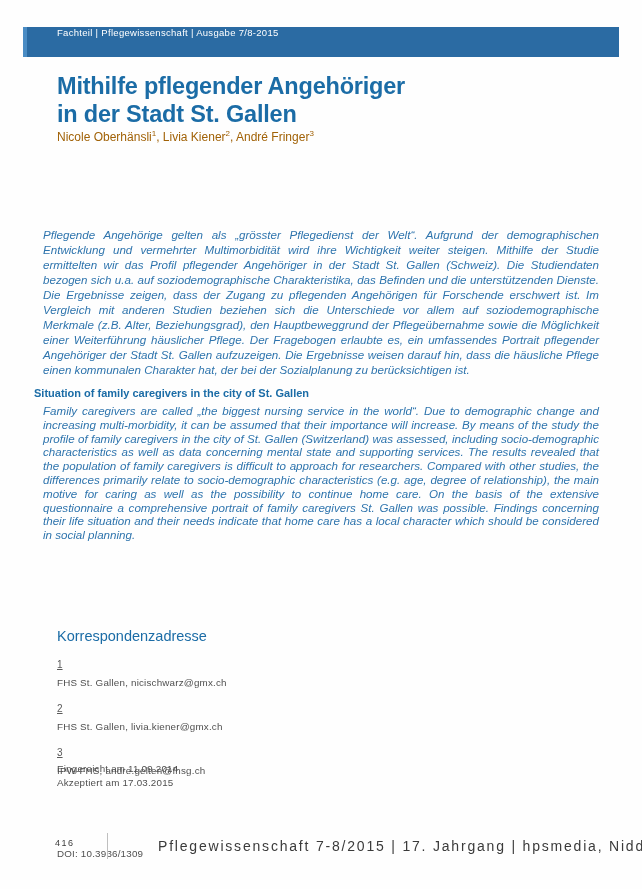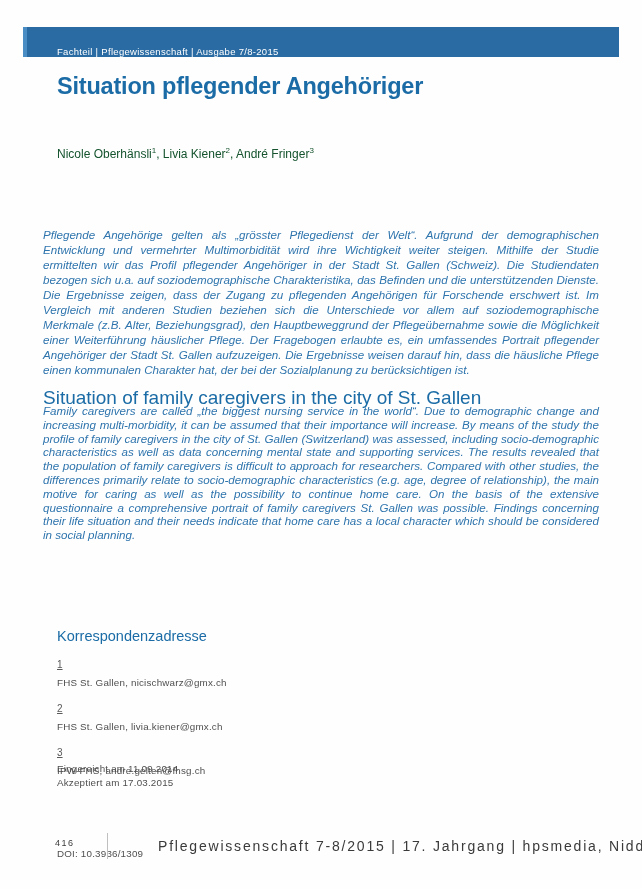--- a/index.html
+++ b/index.html
@@ -10,54 +10,54 @@
   }
   .page {
     position: absolute; left: 0; top: 0; width: 642px; height: 889px;
     background: #fefefe;
   }
 
   
   .header-bar {
     position: absolute; left: 23px; top: 27px; width: 596px; height: 30px;
     background: #2b6ba3;
-    display: flex; align-items: flex-end;
+    display: flex; align-items: flex-start;
   }
   .header-bar .accent {
     position: absolute; left: 0; top: 0; width: 4px; height: 30px;
     background: #4a8cc4;
   }
   .header-bar .bar-text {
     color: #ffffff; font-size: 9.5px; letter-spacing: 0.3px;
     padding-left: 34px; white-space: nowrap;
   }
 
   
   .title {
     position: absolute; left: 57px; top: 72px; width: 480px;
     color: #1b6ca6; font-size: 23.5px; font-weight: bold; line-height: 28px;
     letter-spacing: -0.2px;
   }
 
   
   .authors {
-    position: absolute; left: 57px; top: 147px;
-    color: #14532d; font-size: 12px;
+    position: absolute; left: 57px; top: 130px;
+    color: #a16207; font-size: 12px;
   }
   .authors sup { font-size: 8px; vertical-align: super; line-height: 0; }
 
   
   .abstract-de {
     position: absolute; left: 43px; top: 227px; width: 556px;
     color: #2e74ad; font-size: 11.6px; font-style: italic;
     line-height: 15px; text-align: justify;
   }
   .en-heading {
-    position: absolute; left: 43px; top: 387px; width: 556px;
-    color: #1b6ca6; font-size: 19px; font-weight: normal;
+    position: absolute; left: 34px; top: 387px; width: 556px;
+    color: #1b6ca6; font-size: 11px; font-weight: bold;
   }
   .abstract-en {
     position: absolute; left: 43px; top: 404px; width: 556px;
     color: #2e74ad; font-size: 11.6px; font-style: italic;
     line-height: 13.8px; text-align: justify;
   }
 
   
   .corr-heading {
     position: absolute; left: 57px; top: 628px;
@@ -101,21 +101,22 @@
 <body>
 
 <div class="page">
 
   <div class="header-bar">
     <div class="accent"></div>
     <div class="bar-text">Fachteil | Pflegewissenschaft | Ausgabe 7/8-2015</div>
   </div>
 
   <h1 class="title">
-    <span>Situation pflegender Angehöriger</span><br>
+    <span>Mithilfe pflegender Angehöriger</span><br>
+    <span>in der Stadt St. Gallen</span>
   </h1>
 
   <div class="authors">
     <span>Nicole Oberhänsli</span><sup>1</sup><span>, </span>
     <span>Livia Kiener</span><sup>2</sup><span>, </span>
     <span>André Fringer</span><sup>3</sup>
   </div>
 
   <p class="abstract-de">Pflegende Angehörige gelten als „grösster Pflegedienst der Welt“. Aufgrund der demographischen Entwicklung und vermehrter Multimorbidität wird ihre Wichtigkeit weiter steigen. Mithilfe der Studie ermittelten wir das Profil pflegender Angehöriger in der Stadt St. Gallen (Schweiz). Die Studiendaten bezogen sich u.a. auf soziodemographische Charakteristika, das Befinden und die unterstützenden Dienste. Die Ergebnisse zeigen, dass der Zugang zu pflegenden Angehörigen für Forschende erschwert ist. Im Vergleich mit anderen Studien beziehen sich die Unterschiede vor allem auf soziodemographische Merkmale (z.B. Alter, Beziehungsgrad), den Hauptbeweggrund der Pflegeübernahme sowie die Möglichkeit einer Weiterführung häuslicher Pflege. Der Fragebogen erlaubte es, ein umfassendes Portrait pflegender Angehöriger der Stadt St. Gallen aufzuzeigen. Die Ergebnisse weisen darauf hin, dass die häusliche Pflege einen kommunalen Charakter hat, der bei der Sozialplanung zu berücksichtigen ist.</p>
 

